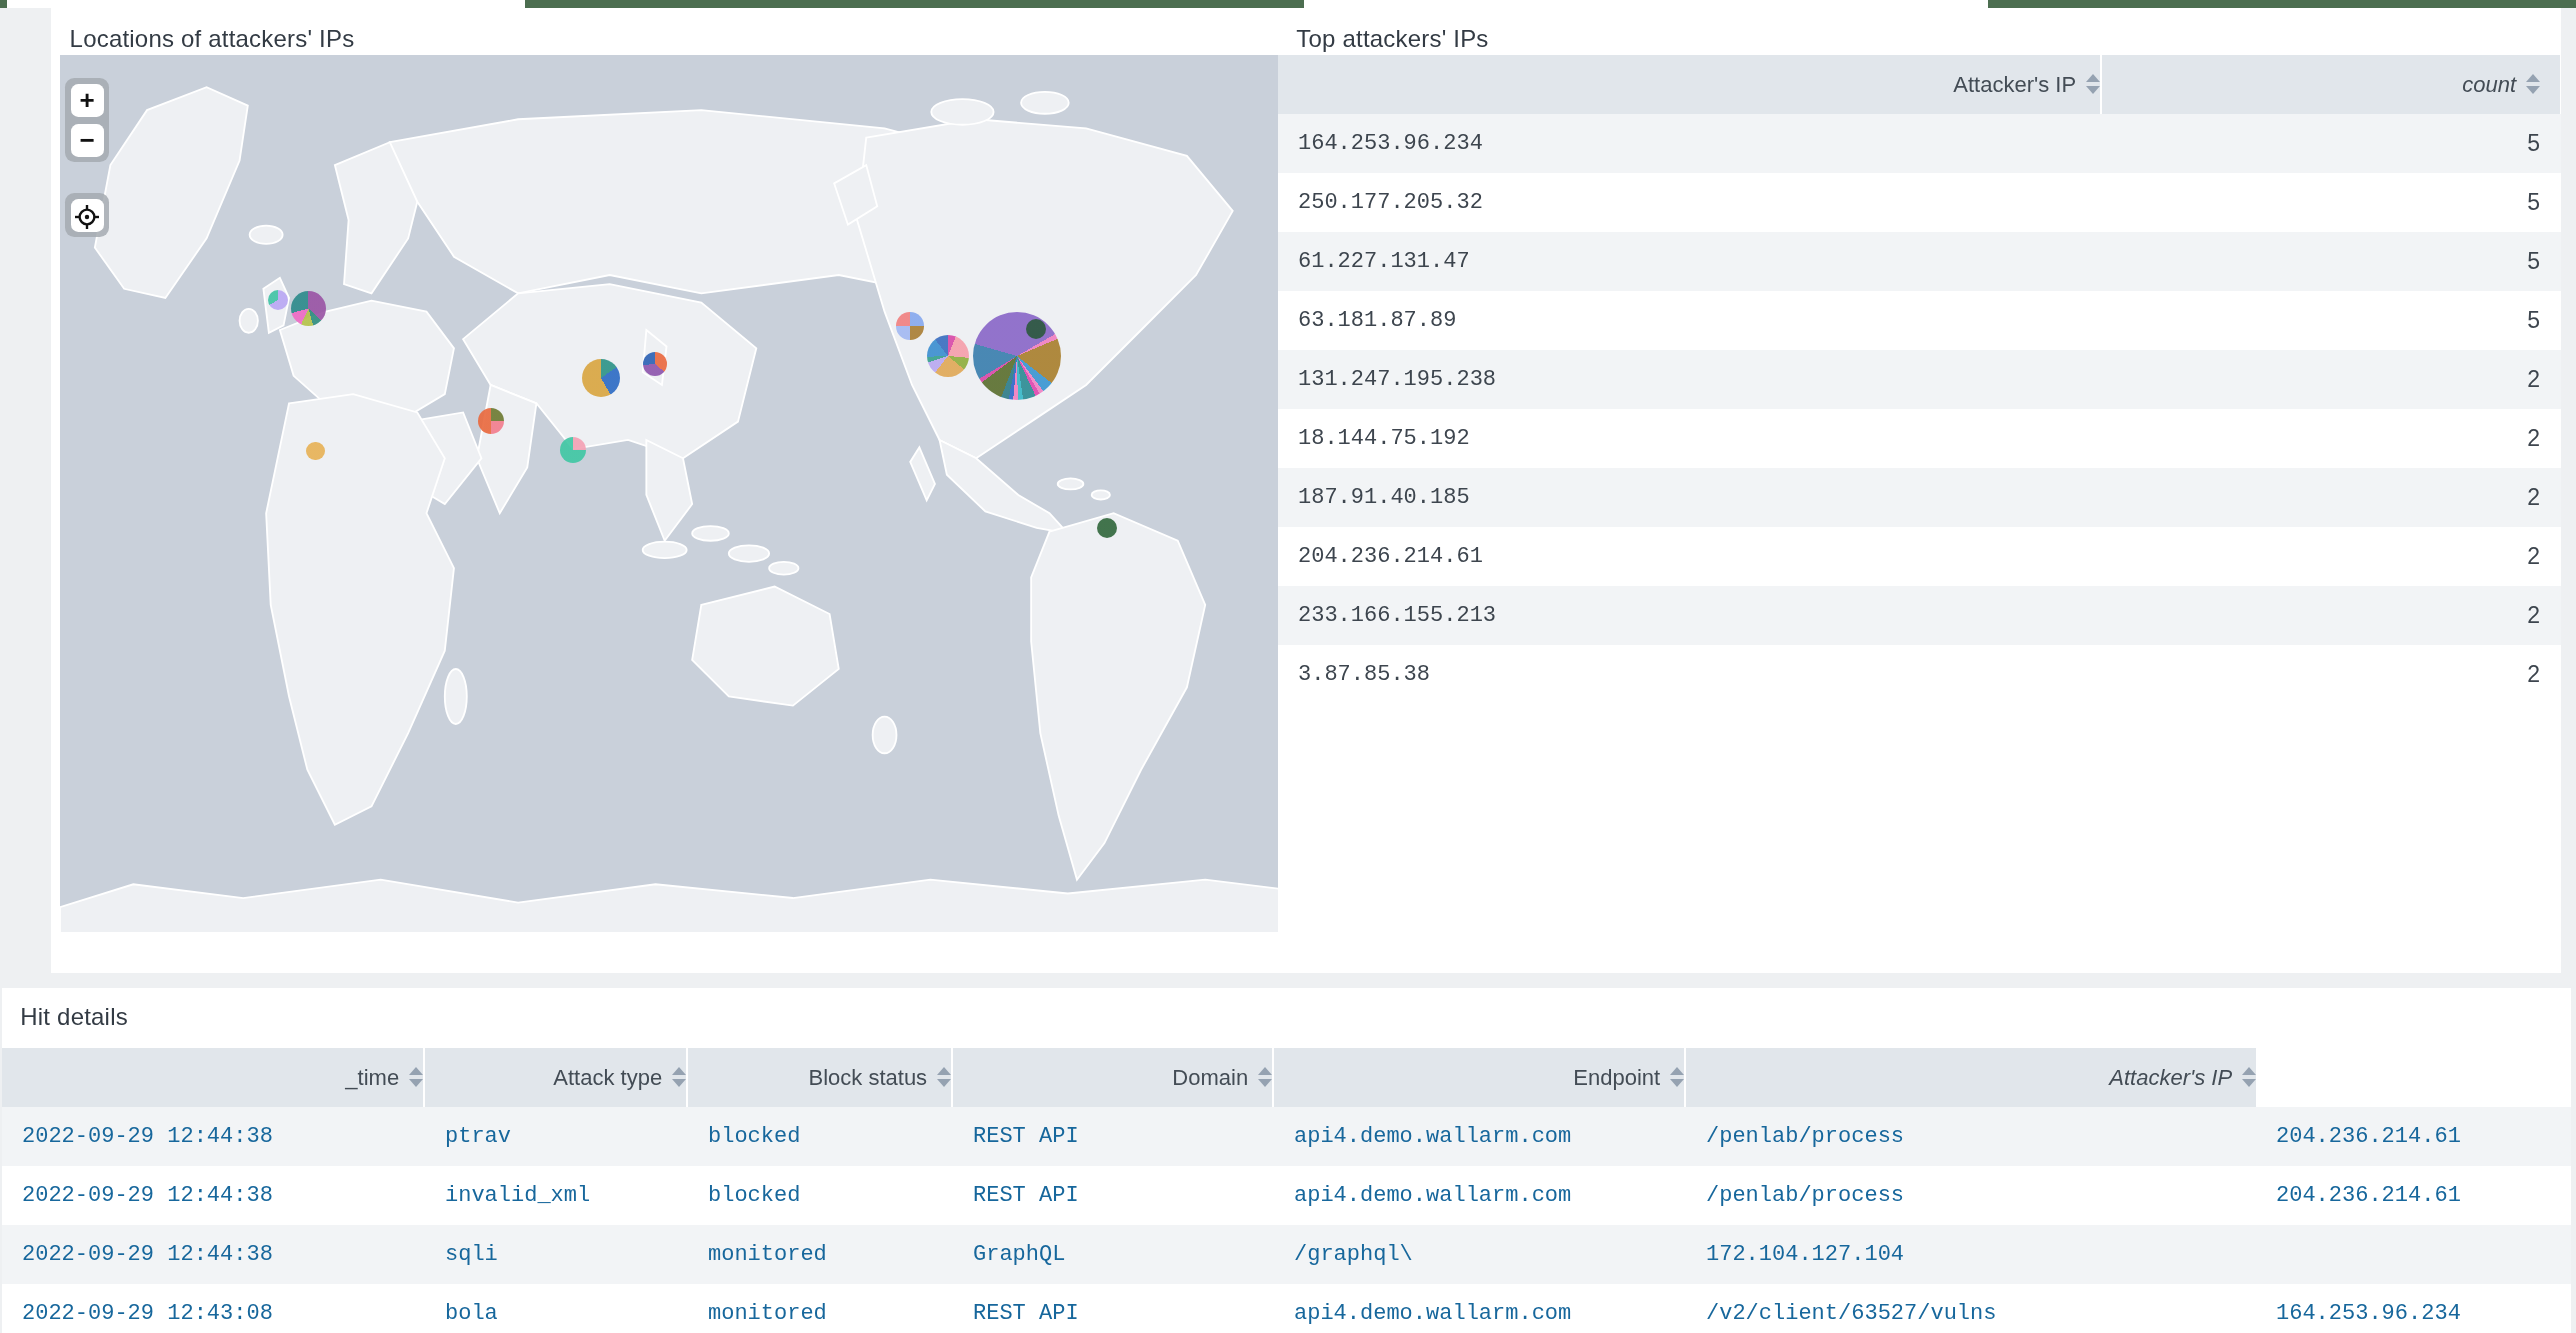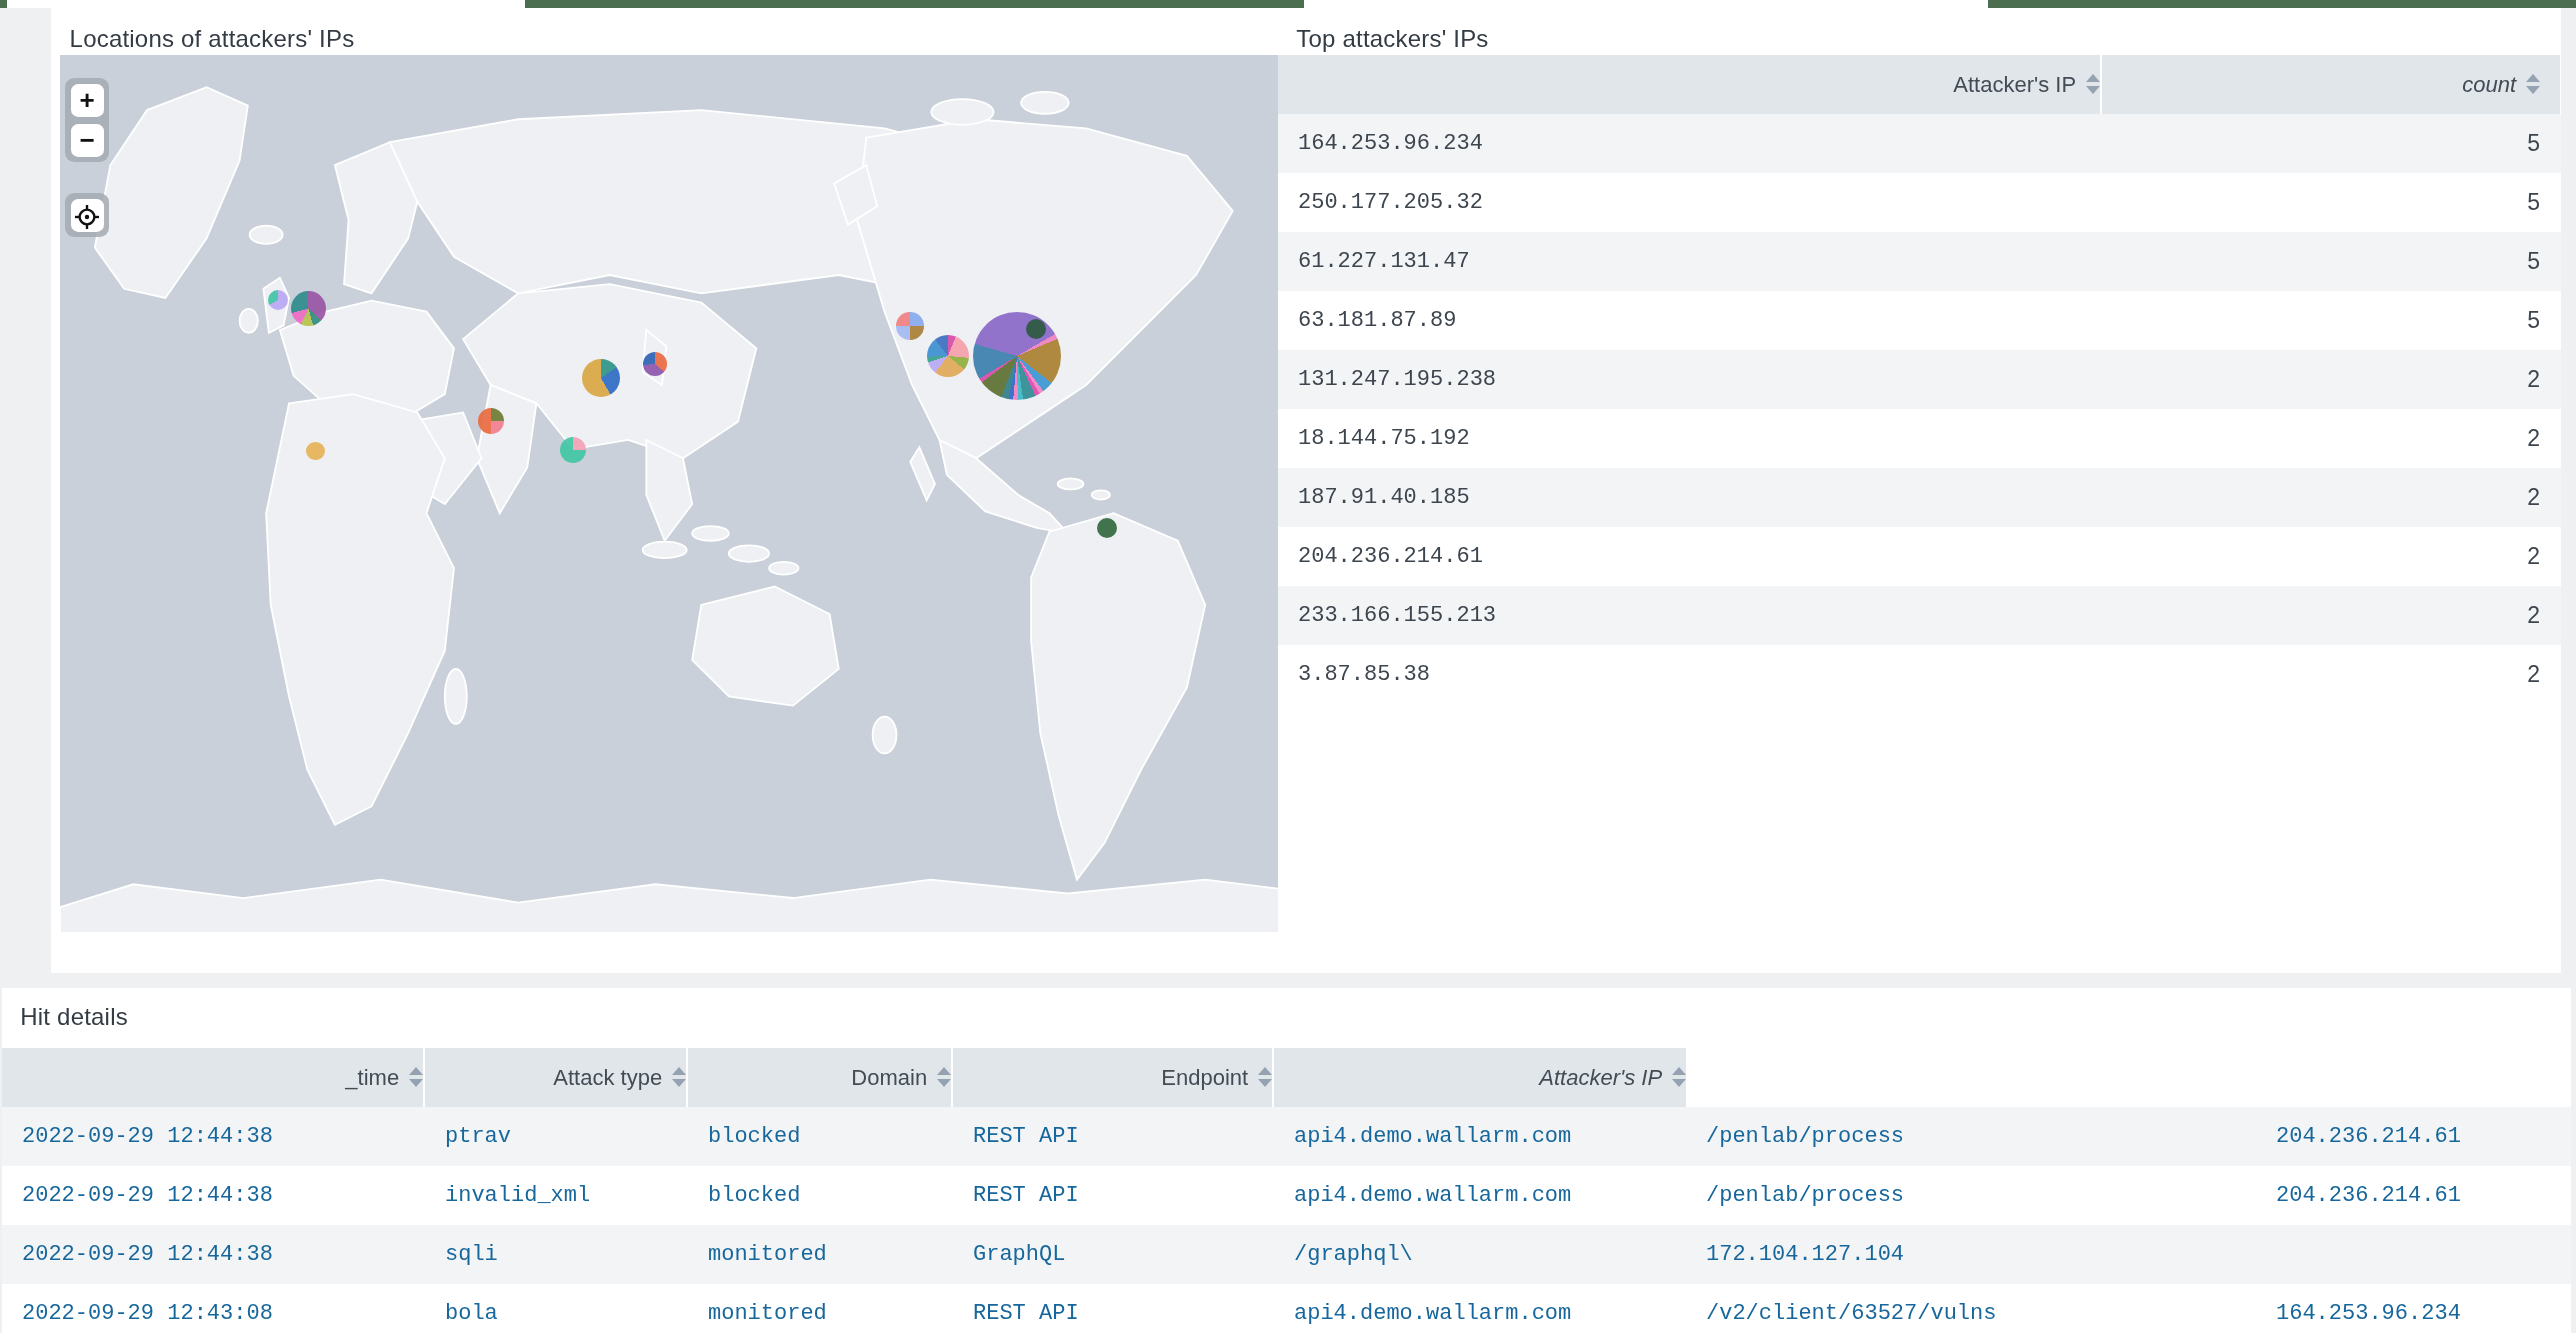--- a/index.html
+++ b/index.html
@@ -211,20 +211,21 @@
       </div>
   </div>
 </div>
 
 <div class="panel" id="hit-panel">
   <div class="panel-title" style="padding-top:14.7px">Hit details</div>
   <div id="hit-table">
     <div class="thead">
       <div class="th"><span>_time</span><span class="sort-icon"><span style="display:inline-block"><div class="up"></div><div class="down"></div></span></span></div>
       <div class="th"><span>Attack type</span><span class="sort-icon"><span style="display:inline-block"><div class="up"></div><div class="down"></div></span></span></div>
+      <div class="th"><span>Block status</span><span class="sort-icon"><span style="display:inline-block"><div class="up"></div><div class="down"></div></span></span></div>
       <div class="th"><span>Domain</span><span class="sort-icon"><span style="display:inline-block"><div class="up"></div><div class="down"></div></span></span></div>
       <div class="th"><span>Endpoint</span><span class="sort-icon"><span style="display:inline-block"><div class="up"></div><div class="down"></div></span></span></div>
       <div class="th"><span>Attacker's IP</span><span class="sort-icon"><span style="display:inline-block"><div class="up"></div><div class="down"></div></span></span></div>
     </div>
     <div class="trow">
       <div class="td link">2022-09-29 12:44:38</div>
       <div class="td link">ptrav</div>
       <div class="td link">blocked</div>
       <div class="td link">REST API</div>
       <div class="td link">api4.demo.wallarm.com</div>

